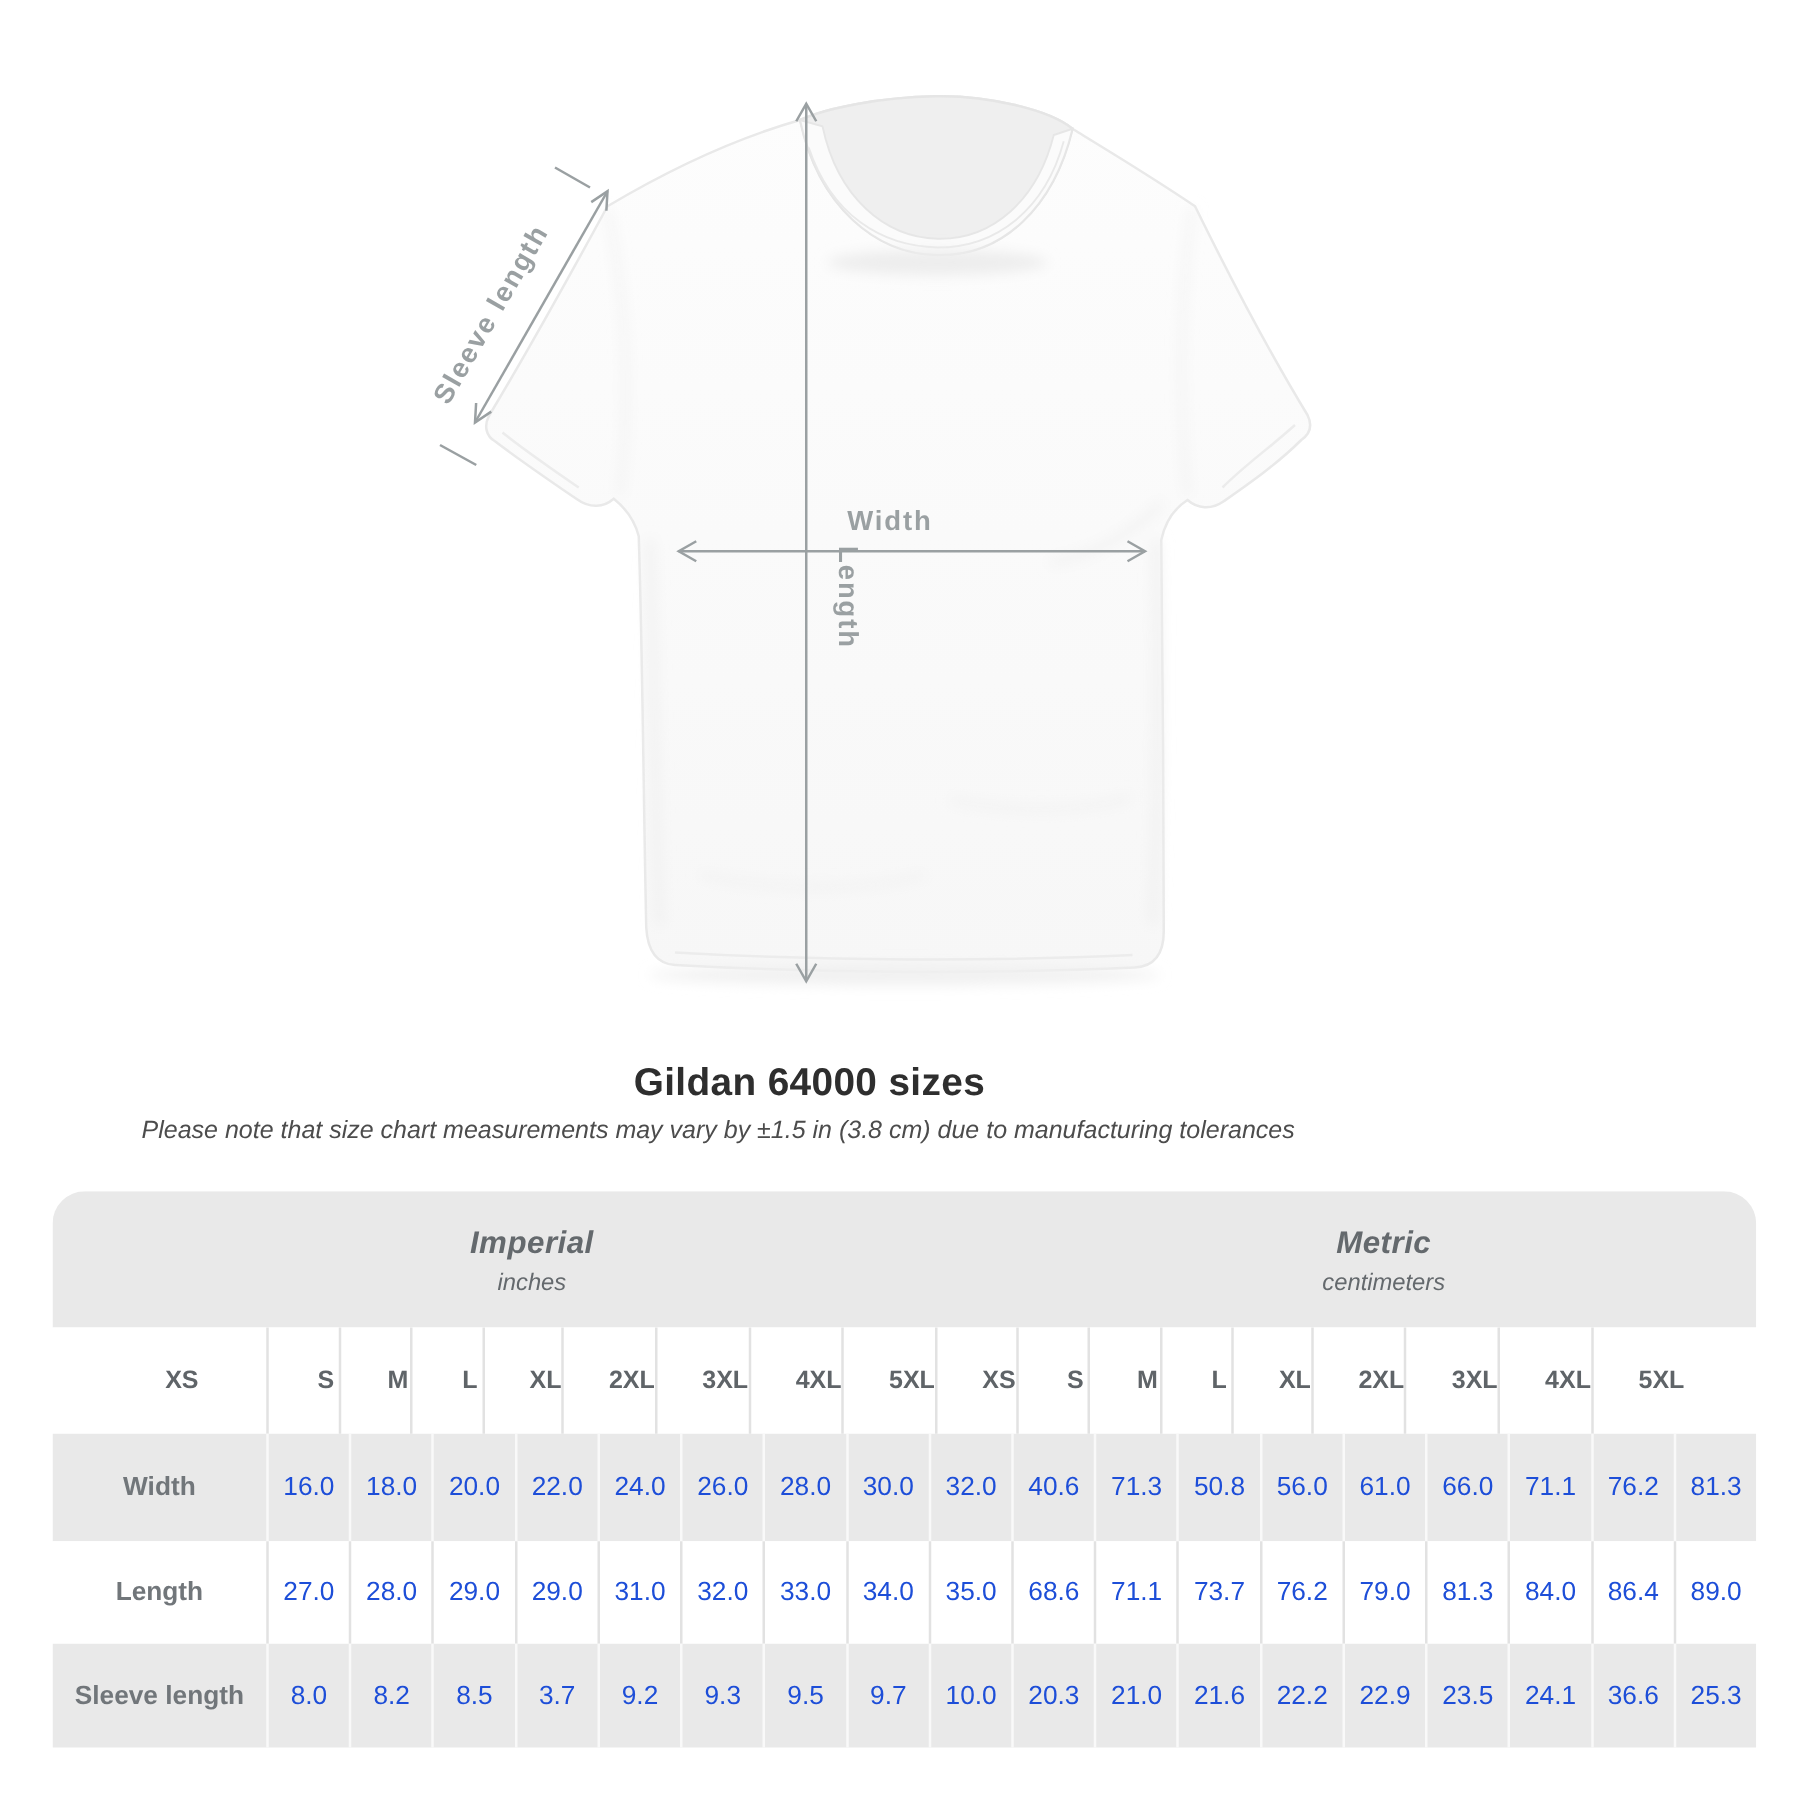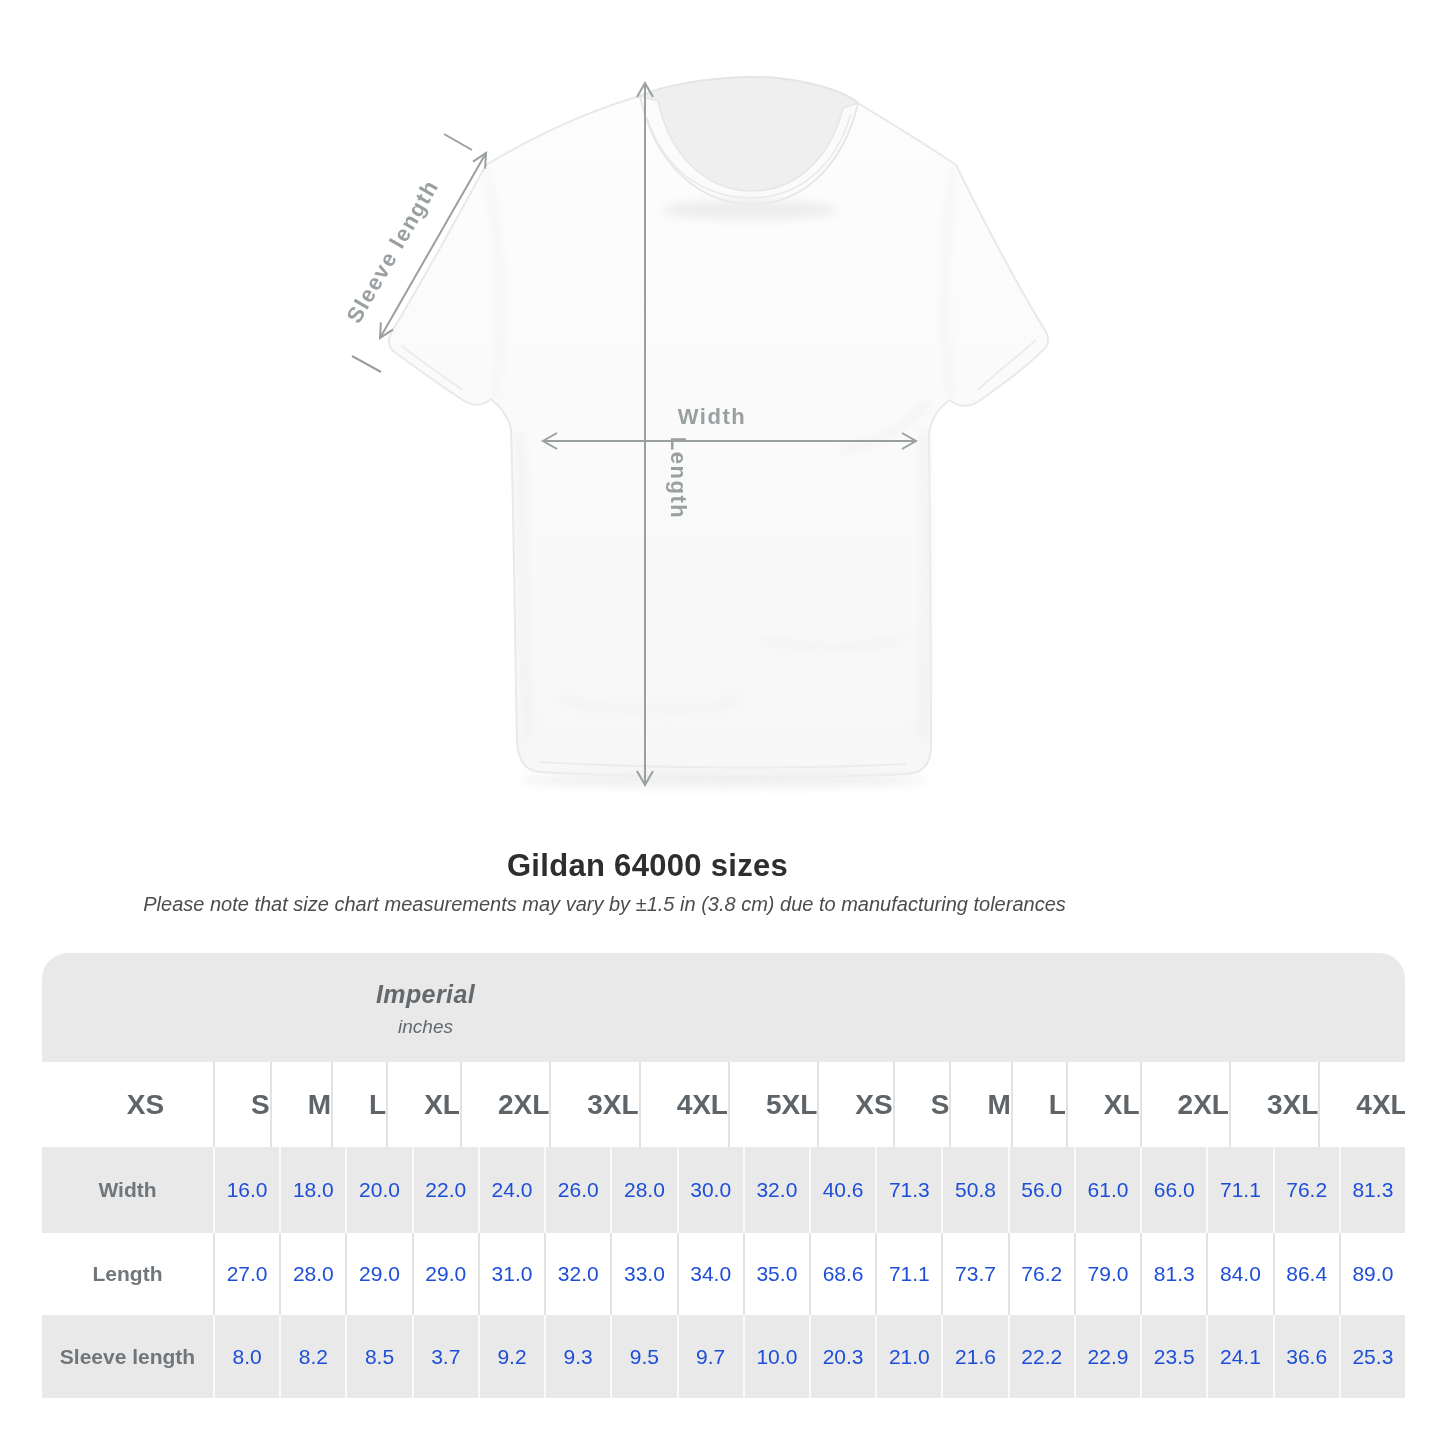--- a/index.html
+++ b/index.html
@@ -11,21 +11,21 @@
   
   .figure-svg{position:absolute;left:0;top:0;}
 
   
   .title{
     position:absolute;left:0;top:848px;width:1295px;text-align:center;
     font-size:31px;font-weight:bold;color:#2e2e2e;letter-spacing:.3px;
   }
   .subtitle{
     position:absolute;left:0;top:893px;width:1149px;text-align:center;
-    font-size:20px;font-style:italic;color:#4c4c4c;margin-left:30px;
+    font-size:20px;font-style:italic;color:#4c4c4c;
   }
 
   
   .size-table{
     position:absolute;left:42px;top:953px;width:1363px;height:518px;
     border-radius:26px;overflow:hidden;background:#ffffff;
   }
   .thead{
     display:grid;grid-template-columns:171px repeat(18,1fr);
     height:109px;background:#e9e9e9;
@@ -38,21 +38,21 @@
 
   .tr{display:grid;grid-template-columns:171px repeat(18,1fr);}
   .t-size{height:85px;--sep:#e2e2e2;background:#ffffff;}
   .t-white{height:82px;--sep:#e2e2e2;background:#ffffff;}
   .t-gray{background:#e9e9e9;--sep:#f9f9f9;}
   .t-gray.r1{height:86px;}
   .t-gray.r3{height:83px;}
   .cell{display:flex;align-items:center;justify-content:center;}
   .cell:not(:first-child){border-left:2px solid var(--sep);}
   .lbl{font-size:21px;font-weight:bold;color:#71767a;}
-  .szc{font-size:28px;font-weight:bold;color:#5f6468;padding-left:36px;}
+  .szc{font-size:20px;font-weight:bold;color:#5f6468;padding-left:36px;}
   .val{font-size:21px;color:#1d4ed8;}
 </style>
 </head>
 <body>
 
 <svg class="figure-svg" width="1445" height="840" viewBox="0 0 1445 840">
   <defs>
     <linearGradient id="shirtGrad" x1="0" y1="0" x2="0" y2="1">
       <stop offset="0" stop-color="#fdfdfd"></stop>
       <stop offset="1" stop-color="#f7f7f7"></stop>
@@ -147,20 +147,24 @@
 <div class="title">Gildan 64000 sizes</div>
 <div class="subtitle">Please note that size chart measurements may vary by ±1.5 in (3.8 cm) due to manufacturing tolerances</div>
 
 <div class="size-table">
 
   <div class="thead">
     <div class="grp grp-imperial">
       <div class="grp-title">Imperial</div>
       <div class="grp-sub">inches</div>
     </div>
+    <div class="grp grp-metric">
+      <div class="grp-title">Metric</div>
+      <div class="grp-sub">centimeters</div>
+    </div>
   </div>
 
   <div class="tr t-size">
     <div class="cell szc">XS</div>
       <div class="cell szc">S</div>
       <div class="cell szc">M</div>
       <div class="cell szc">L</div>
       <div class="cell szc">XL</div>
       <div class="cell szc">2XL</div>
       <div class="cell szc">3XL</div>

